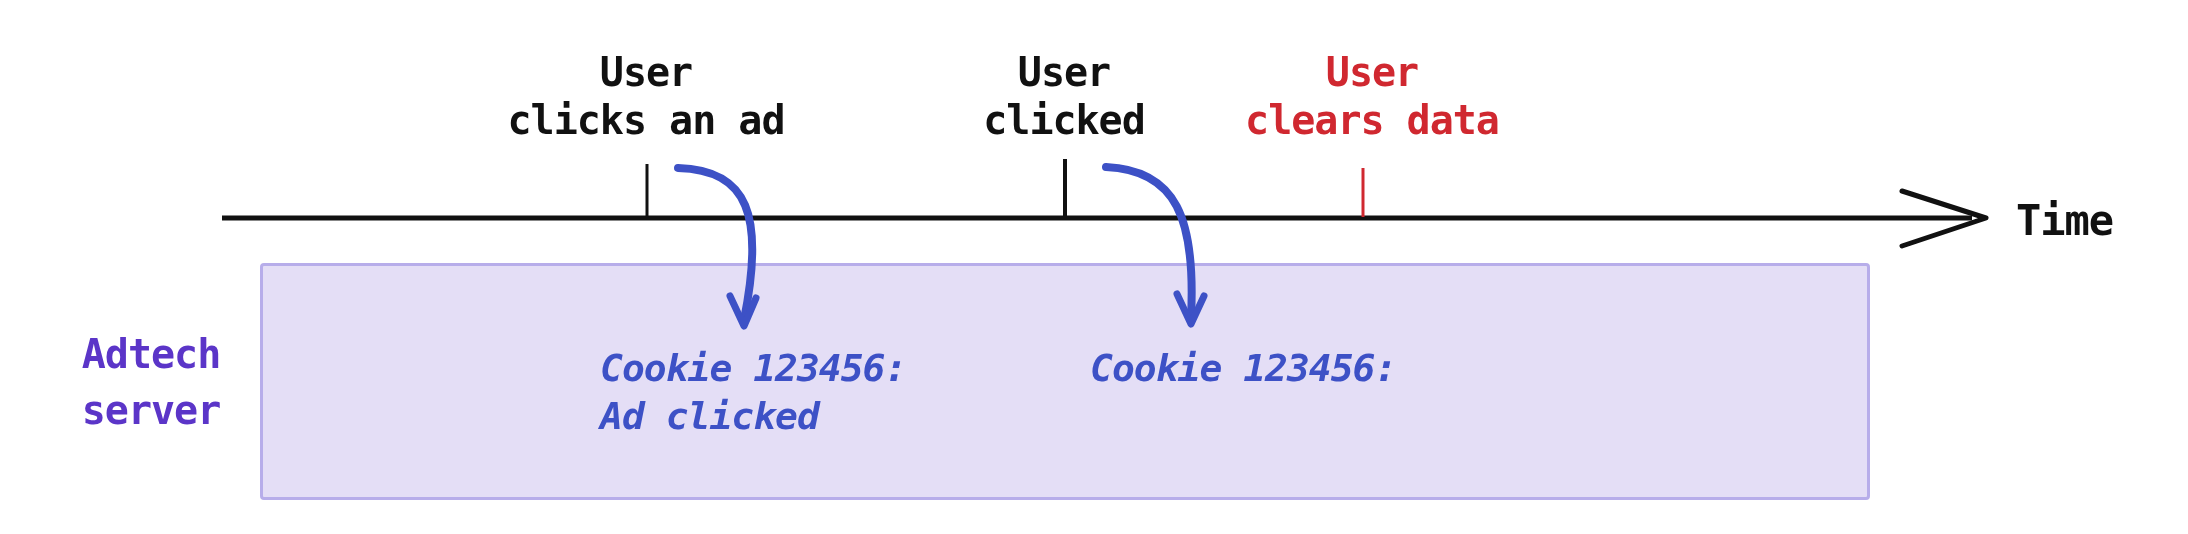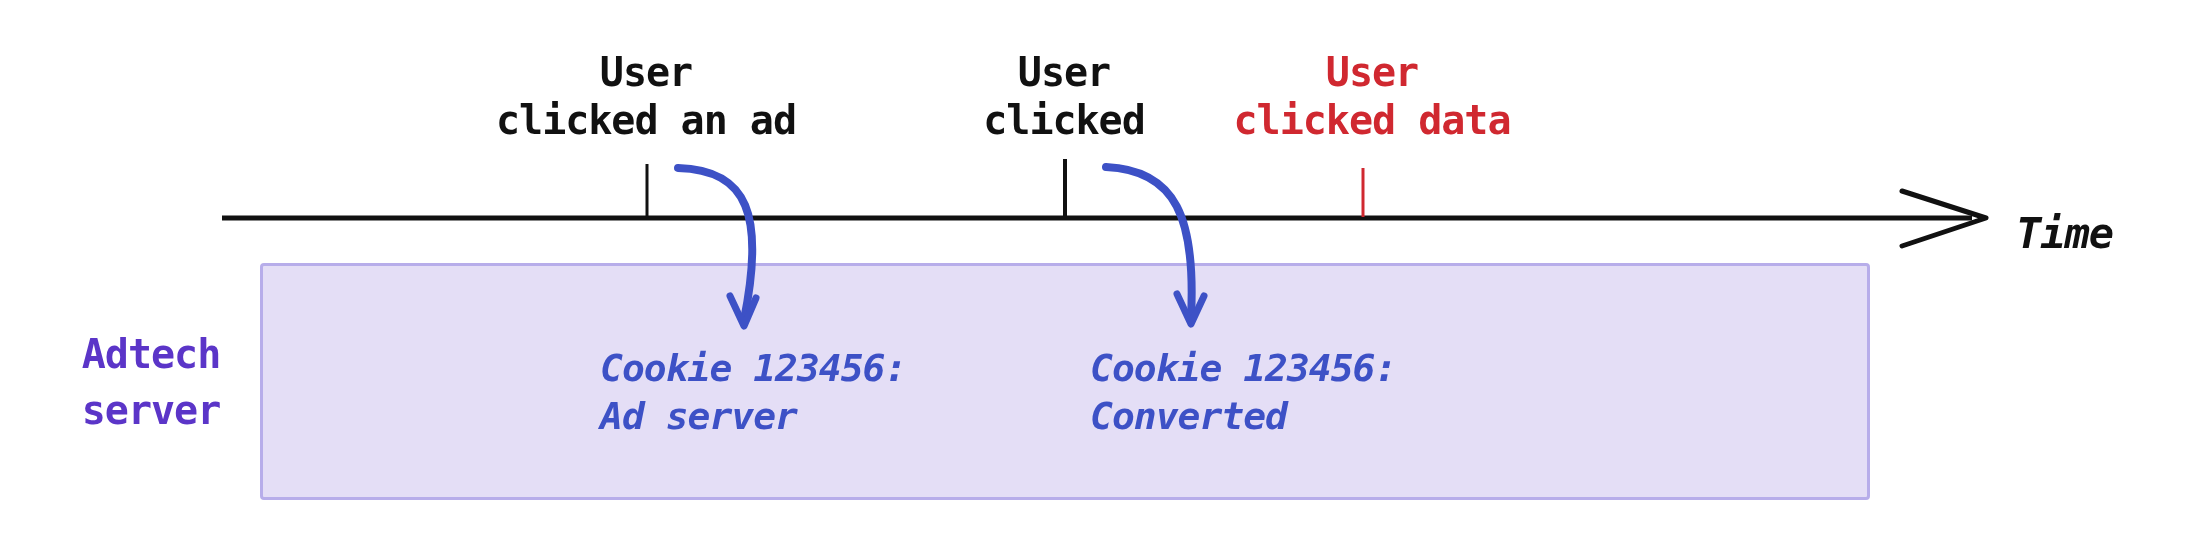--- a/index.html
+++ b/index.html
@@ -23,26 +23,25 @@
     line-height: 48px;
     letter-spacing: -1px;
     color: #111111;
     white-space: nowrap;
   }
   .event-label.red { color: #d02830; }
 
   .time-label {
     position: absolute;
     left: 2016px;
-    top: 209px;
+    top: 196px;
     font-size: 42px;
     letter-spacing: -1px;
     color: #111111;
     white-space: nowrap;
-    font-style: italic;
   }
 
   .server-box {
     position: absolute;
     left: 260px;
     top: 263px;
     width: 1604px;
     height: 231px;
     background: #e4def6;
     border: 3px solid #b7adea;
@@ -93,43 +92,42 @@
 
     <path d="M 678 168 C 748 170 765 215 744 320" fill="none" stroke="#3d51c6" stroke-width="8" stroke-linecap="round"></path>
     <polyline points="730,296 744,326 756,298" fill="none" stroke="#3d51c6" stroke-width="7" stroke-linecap="round" stroke-linejoin="round"></polyline>
 
     <path d="M 1106 167 C 1176 170 1196 218 1191 318" fill="none" stroke="#3d51c6" stroke-width="8" stroke-linecap="round"></path>
     <polyline points="1177,294 1191,324 1204,296" fill="none" stroke="#3d51c6" stroke-width="7" stroke-linecap="round" stroke-linejoin="round"></polyline>
   </svg>
 
   <div class="event-label" style="left:646px">
     <div>User</div>
-    <div>clicked an ad</div>
+    <div>clicks an ad</div>
   </div>
 
   <div class="event-label" style="left:1064px">
     <div>User</div>
     <div>clicked</div>
   </div>
 
   <div class="event-label red" style="left:1372px">
     <div>User</div>
-    <div>clicked data</div>
+    <div>clears data</div>
   </div>
 
   <div class="time-label">Time</div>
 
   <div class="server-label">
     <div>Adtech</div>
     <div>server</div>
   </div>
 
   <div class="cookie-record first">
     <div>Cookie 123456:</div>
-    <div>Ad server</div>
+    <div>Ad clicked</div>
   </div>
 
   <div class="cookie-record second">
     <div>Cookie 123456:</div>
-    <div>Converted</div>
   </div>
 
 </div>
 
 </body></html>

